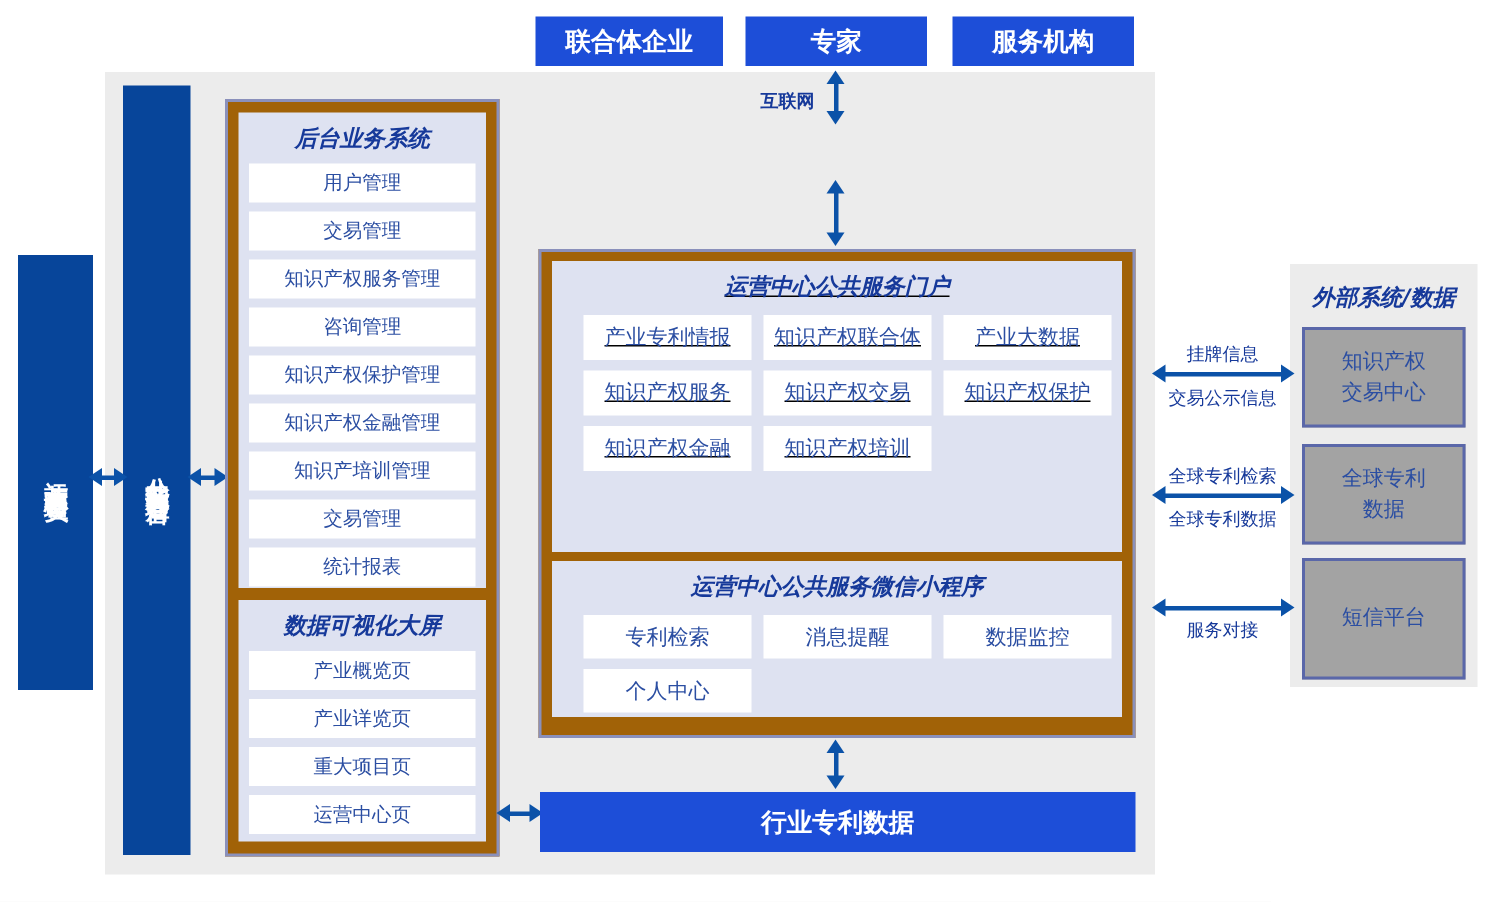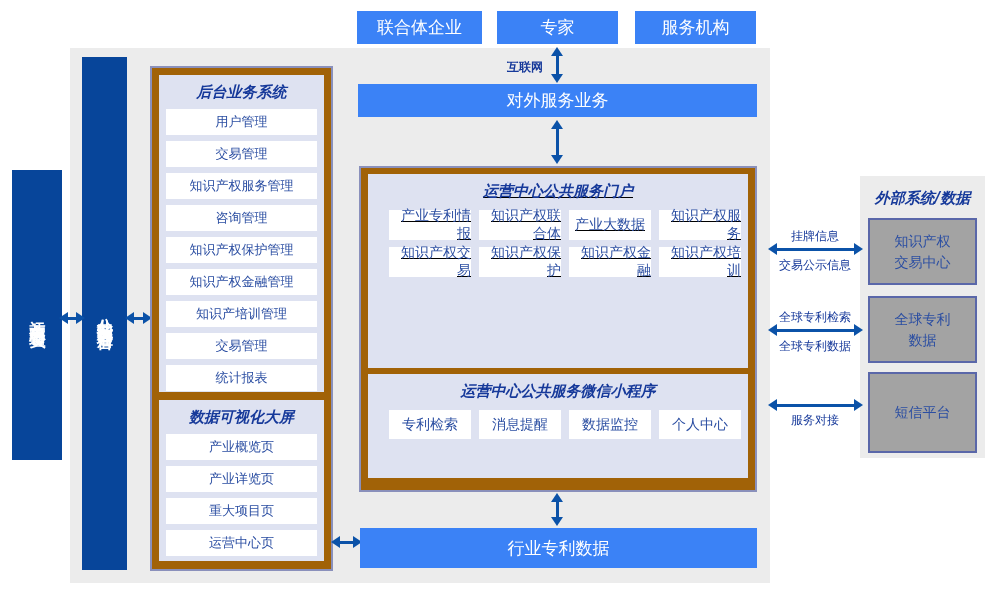--- a/index.html
+++ b/index.html
@@ -1,31 +1,31 @@
 <!DOCTYPE html>
 <html><head>
 <meta charset="utf-8">
 <style>
   html,body{margin:0;padding:0;background:#ffffff;}
   body{font-family:"DejaVu Sans","Liberation Sans",sans-serif;}
   .stage{position:relative;width:1000px;height:601px;background:#ffffff;overflow:hidden;}
   .abs{position:absolute;box-sizing:border-box;}
   .graypanel{background:#ececec;}
-  .bluebox{background:#3b82f6;color:#ffffff;display:flex;align-items:center;justify-content:center;
-           font-weight:normal;font-size:17px;}
+  .bluebox{background:#1d4ed8;color:#ffffff;display:flex;align-items:center;justify-content:center;
+           font-weight:bold;font-size:17px;}
   .vbar{background:#07459a;color:#ffffff;display:flex;align-items:center;justify-content:center;}
   .vtext{writing-mode:vertical-rl;text-orientation:upright;letter-spacing:2px;
          font-weight:bold;font-size:16px;color:#ffffff;}
   .container{background:#a16207;border:2px solid #8a90bb;}
   .panel{background:#dee2f1;}
   .ptitle{text-align:center;font-weight:bold;font-style:italic;font-size:15px;color:#16399a;
           padding-top:8px;}
   .stack{margin:7px 7px 0 7px;display:flex;flex-direction:column;gap:6px;}
   .stack .item{height:26px;font-size:13px;}
-  .grid2{margin:9px 7px 0 21px;display:grid;grid-template-columns:1fr 1fr 1fr 1fr;gap:7px 8px;text-align:right;}
+  .grid2{margin:9px 7px 0 21px;display:grid;grid-template-columns:1fr 1fr 1fr;gap:7px 8px;}
   .grid2 .item{height:30px;font-size:14px;}
   .grid2m .item{height:29px;}
   .item{background:#ffffff;color:#2b4ea2;display:flex;align-items:center;justify-content:center;}
   .extbox{background:#a3a3a3;border:2px solid #5a67a9;color:#2b4ea2;font-size:14px;line-height:1.45;
           display:flex;align-items:center;justify-content:center;text-align:center;white-space:pre-line;}
   .lbl{font-size:12px;color:#16399a;text-align:center;}
   .lbl-bold{font-weight:bold;}
   
   .harrow{position:absolute;height:16px;}
   .harrow .line{position:absolute;left:7px;right:7px;top:6.5px;height:3px;background:#0b52a8;}
@@ -56,23 +56,20 @@
   </div>
   <div class="abs bluebox" style="left:635px;top:11px;width:121px;height:33px;">
     <span>服务机构</span>
   </div>
 
   <div class="abs lbl lbl-bold" style="left:483px;top:59px;width:60px;text-align:right;">互联网</div>
   <div class="varrow" style="left:549px;top:47px;height:36px;">
       <span class="line"></span>
     </div>
 
-  <div class="abs bluebox" style="left:358px;top:84px;width:399px;height:33px;">
-    <span>对外服务业务</span>
-  </div>
 
   <div class="varrow" style="left:549px;top:120px;height:44px;">
       <span class="line"></span>
     </div>
 
   <div class="abs vbar" style="left:12px;top:170px;width:50px;height:290px;">
     <span class="vtext">运营中心管理员</span>
   </div>
   <div class="abs vbar" style="left:82px;top:57px;width:45px;height:513px;">
     <span class="vtext">公共功能及管理后台</span>

